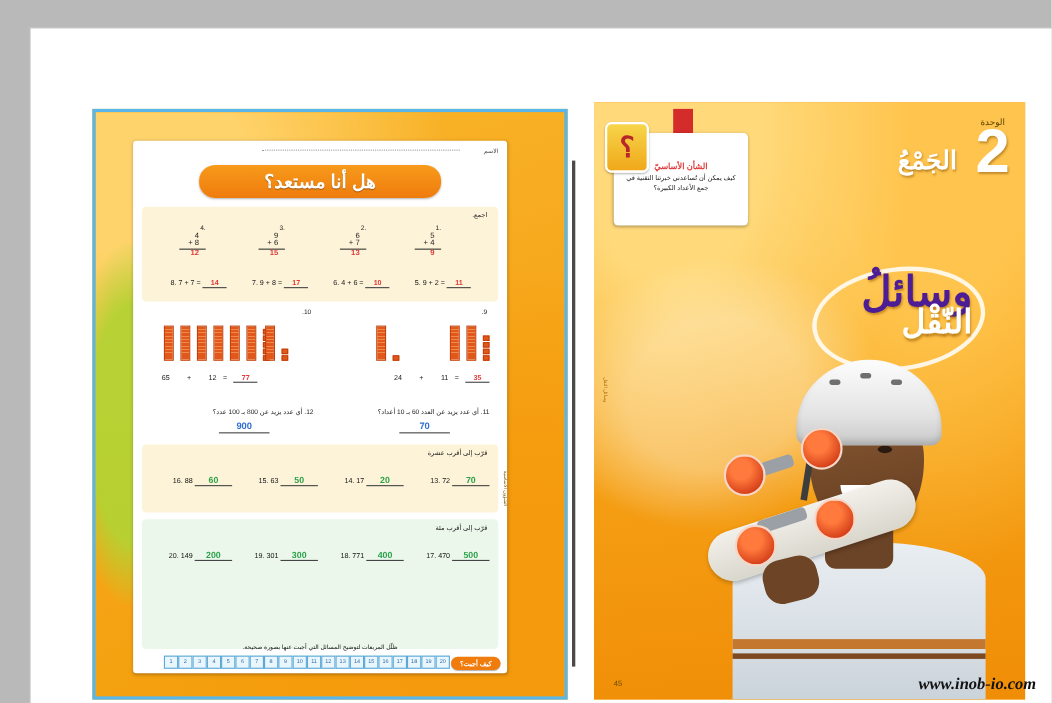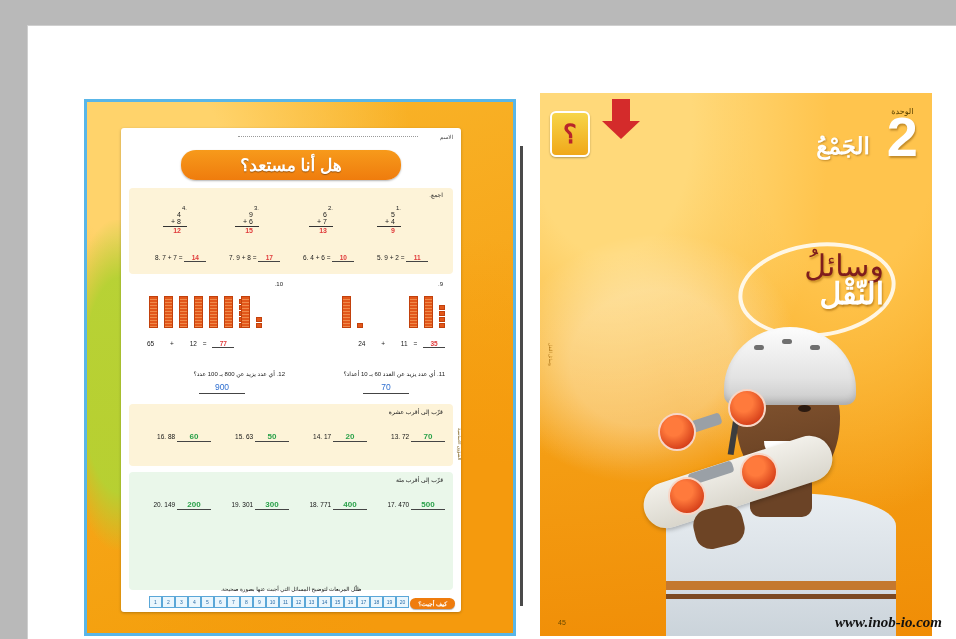--- a/index.html
+++ b/index.html
@@ -97,21 +97,21 @@
   }
   .unitcol{display:inline-block;vertical-align:bottom;}
   .unit{
     display:block;width:4px;height:3px;margin:1px 0 0 0;
     background:#e2571a;border:.4px solid #c2410c;
   }
   .qtext{
     position:absolute;font-size:6px;color:#1a1a1a;direction:rtl;text-align:right;
   }
   .qans{
-    position:absolute;font-size:8.5px;font-weight:normal;text-align:center;
+    position:absolute;font-size:8.5px;font-weight:bold;text-align:center;
   }
   .qans .u{display:block;border-bottom:1px solid #444;width:46px;margin-top:1px;}
   .round-label{
     position:absolute;right:10px;font-size:6px;color:#1a1a1a;direction:rtl;
   }
   .rnd-item{position:absolute;font-size:6.5px;color:#1a1a1a;white-space:nowrap;}
   .rnd-item .val{color:#111;}
   .rnd-item .line{
     display:inline-block;border-bottom:1px solid #444;width:34px;text-align:center;
     color:#2aa14a;font-weight:bold;font-size:8px;
@@ -165,21 +165,21 @@
   }
   .unit-title{
     position:absolute;right:62px;top:40px;
     font-size:23px;font-weight:bold;color:#ffffff;direction:rtl;
     text-shadow:1px 1px 2px rgba(120,70,0,.45);
   }
   .transport-title{
     position:absolute;right:48px;top:160px;direction:rtl;text-align:right;
   }
   .transport-title .l1{
-    font-size:30px;font-weight:normal;color:#7f1d1d;display:block;line-height:26px;
+    font-size:38px;font-weight:bold;color:#4c1d95;display:block;line-height:26px;
     text-shadow:1px 2px 2px rgba(150,90,0,.5);
   }
   .transport-title .l2{
     font-size:30px;font-weight:bold;color:#ffffff;display:block;line-height:30px;
     text-shadow:1px 2px 2px rgba(150,90,0,.5);
   }
   .circle-deco{
     position:absolute;right:36px;top:150px;width:150px;height:86px;
     border:4px solid #ffffff;border-radius:50%;opacity:.85;transform:rotate(-7deg);
   }
@@ -532,20 +532,24 @@
     <div class="transport-title">
       <span class="l1">وسائلُ</span>
       <span class="l2">النّقْل</span>
     </div>
 
     <div class="red-arrow">
       <span class="stem"></span>
         <span class="head"></span>
     </div>
 
+    <div class="essential-box">
+      <div class="hdr">الشأن الأساسيّ</div>
+      <div class="body">كيف يمكن أن تُساعدني خبرتنا التقنية في جمع الأعداد الكبيرة؟</div>
+    </div>
     <div class="qmark-badge">
       <span>؟</span>
     </div>
 
     <div class="photo">
       <div class="kid-shirt"></div>
       <div class="stripe1"></div>
       <div class="stripe2"></div>
       <div class="kid-neck"></div>
       <div class="kid-face"></div>

